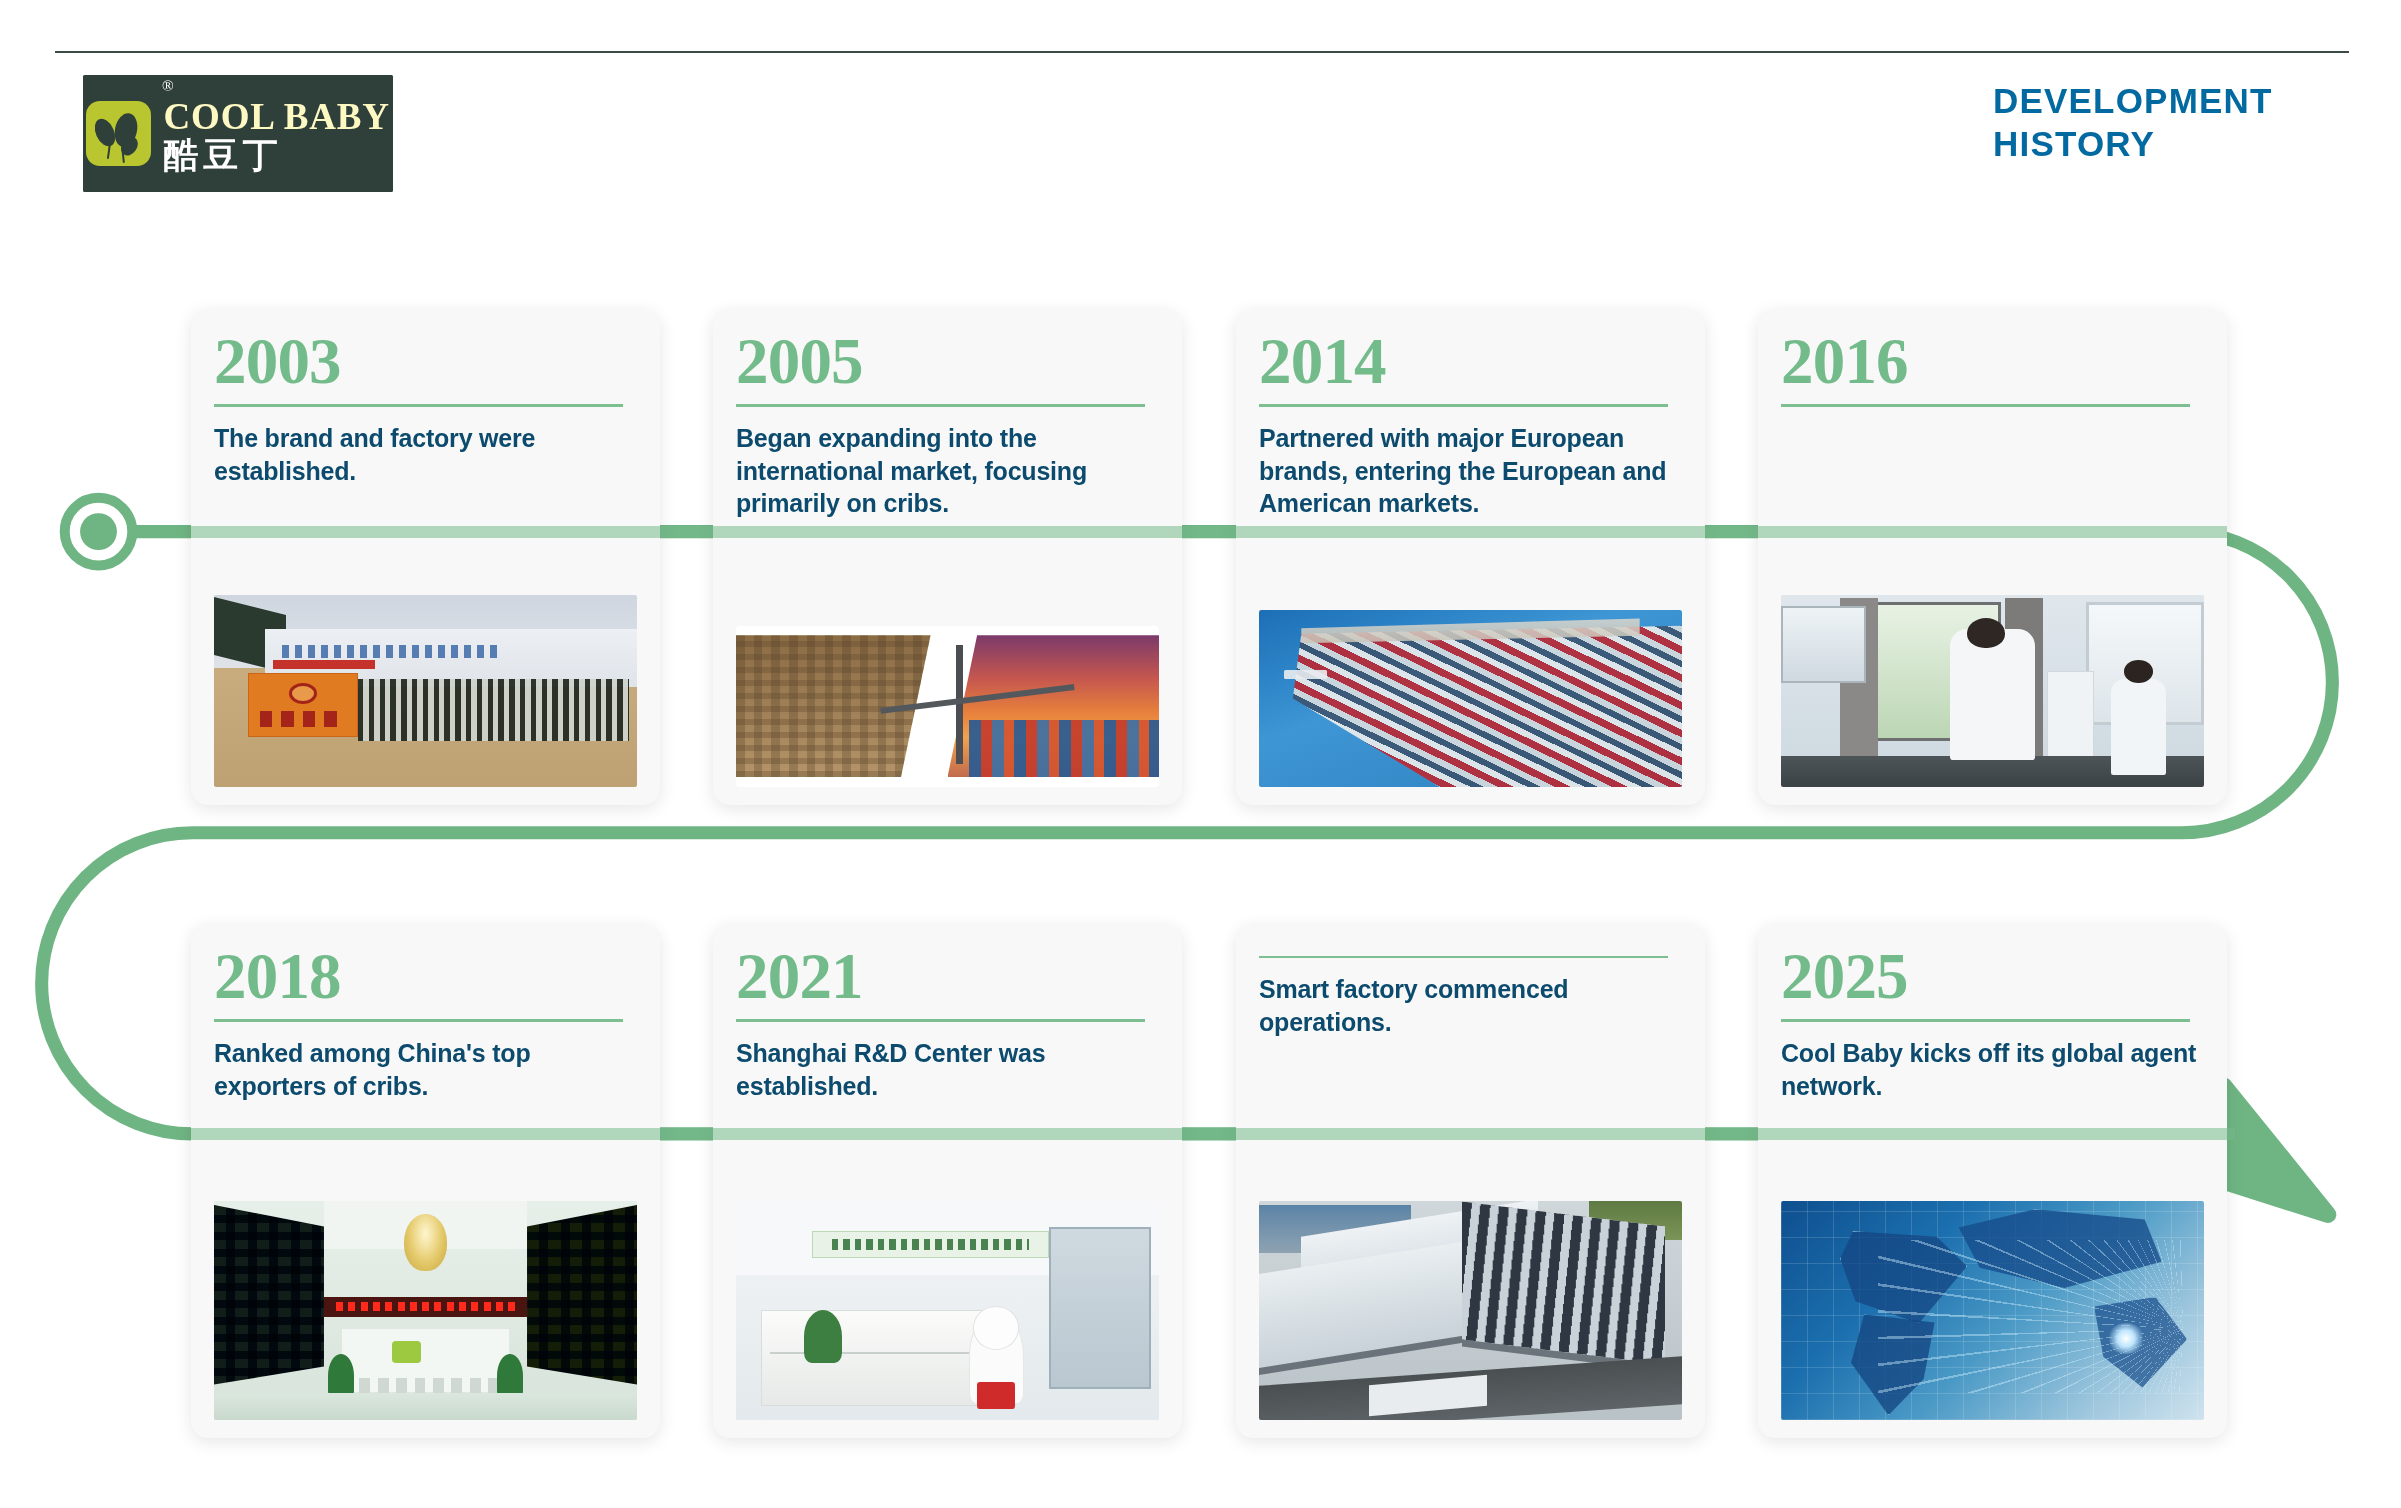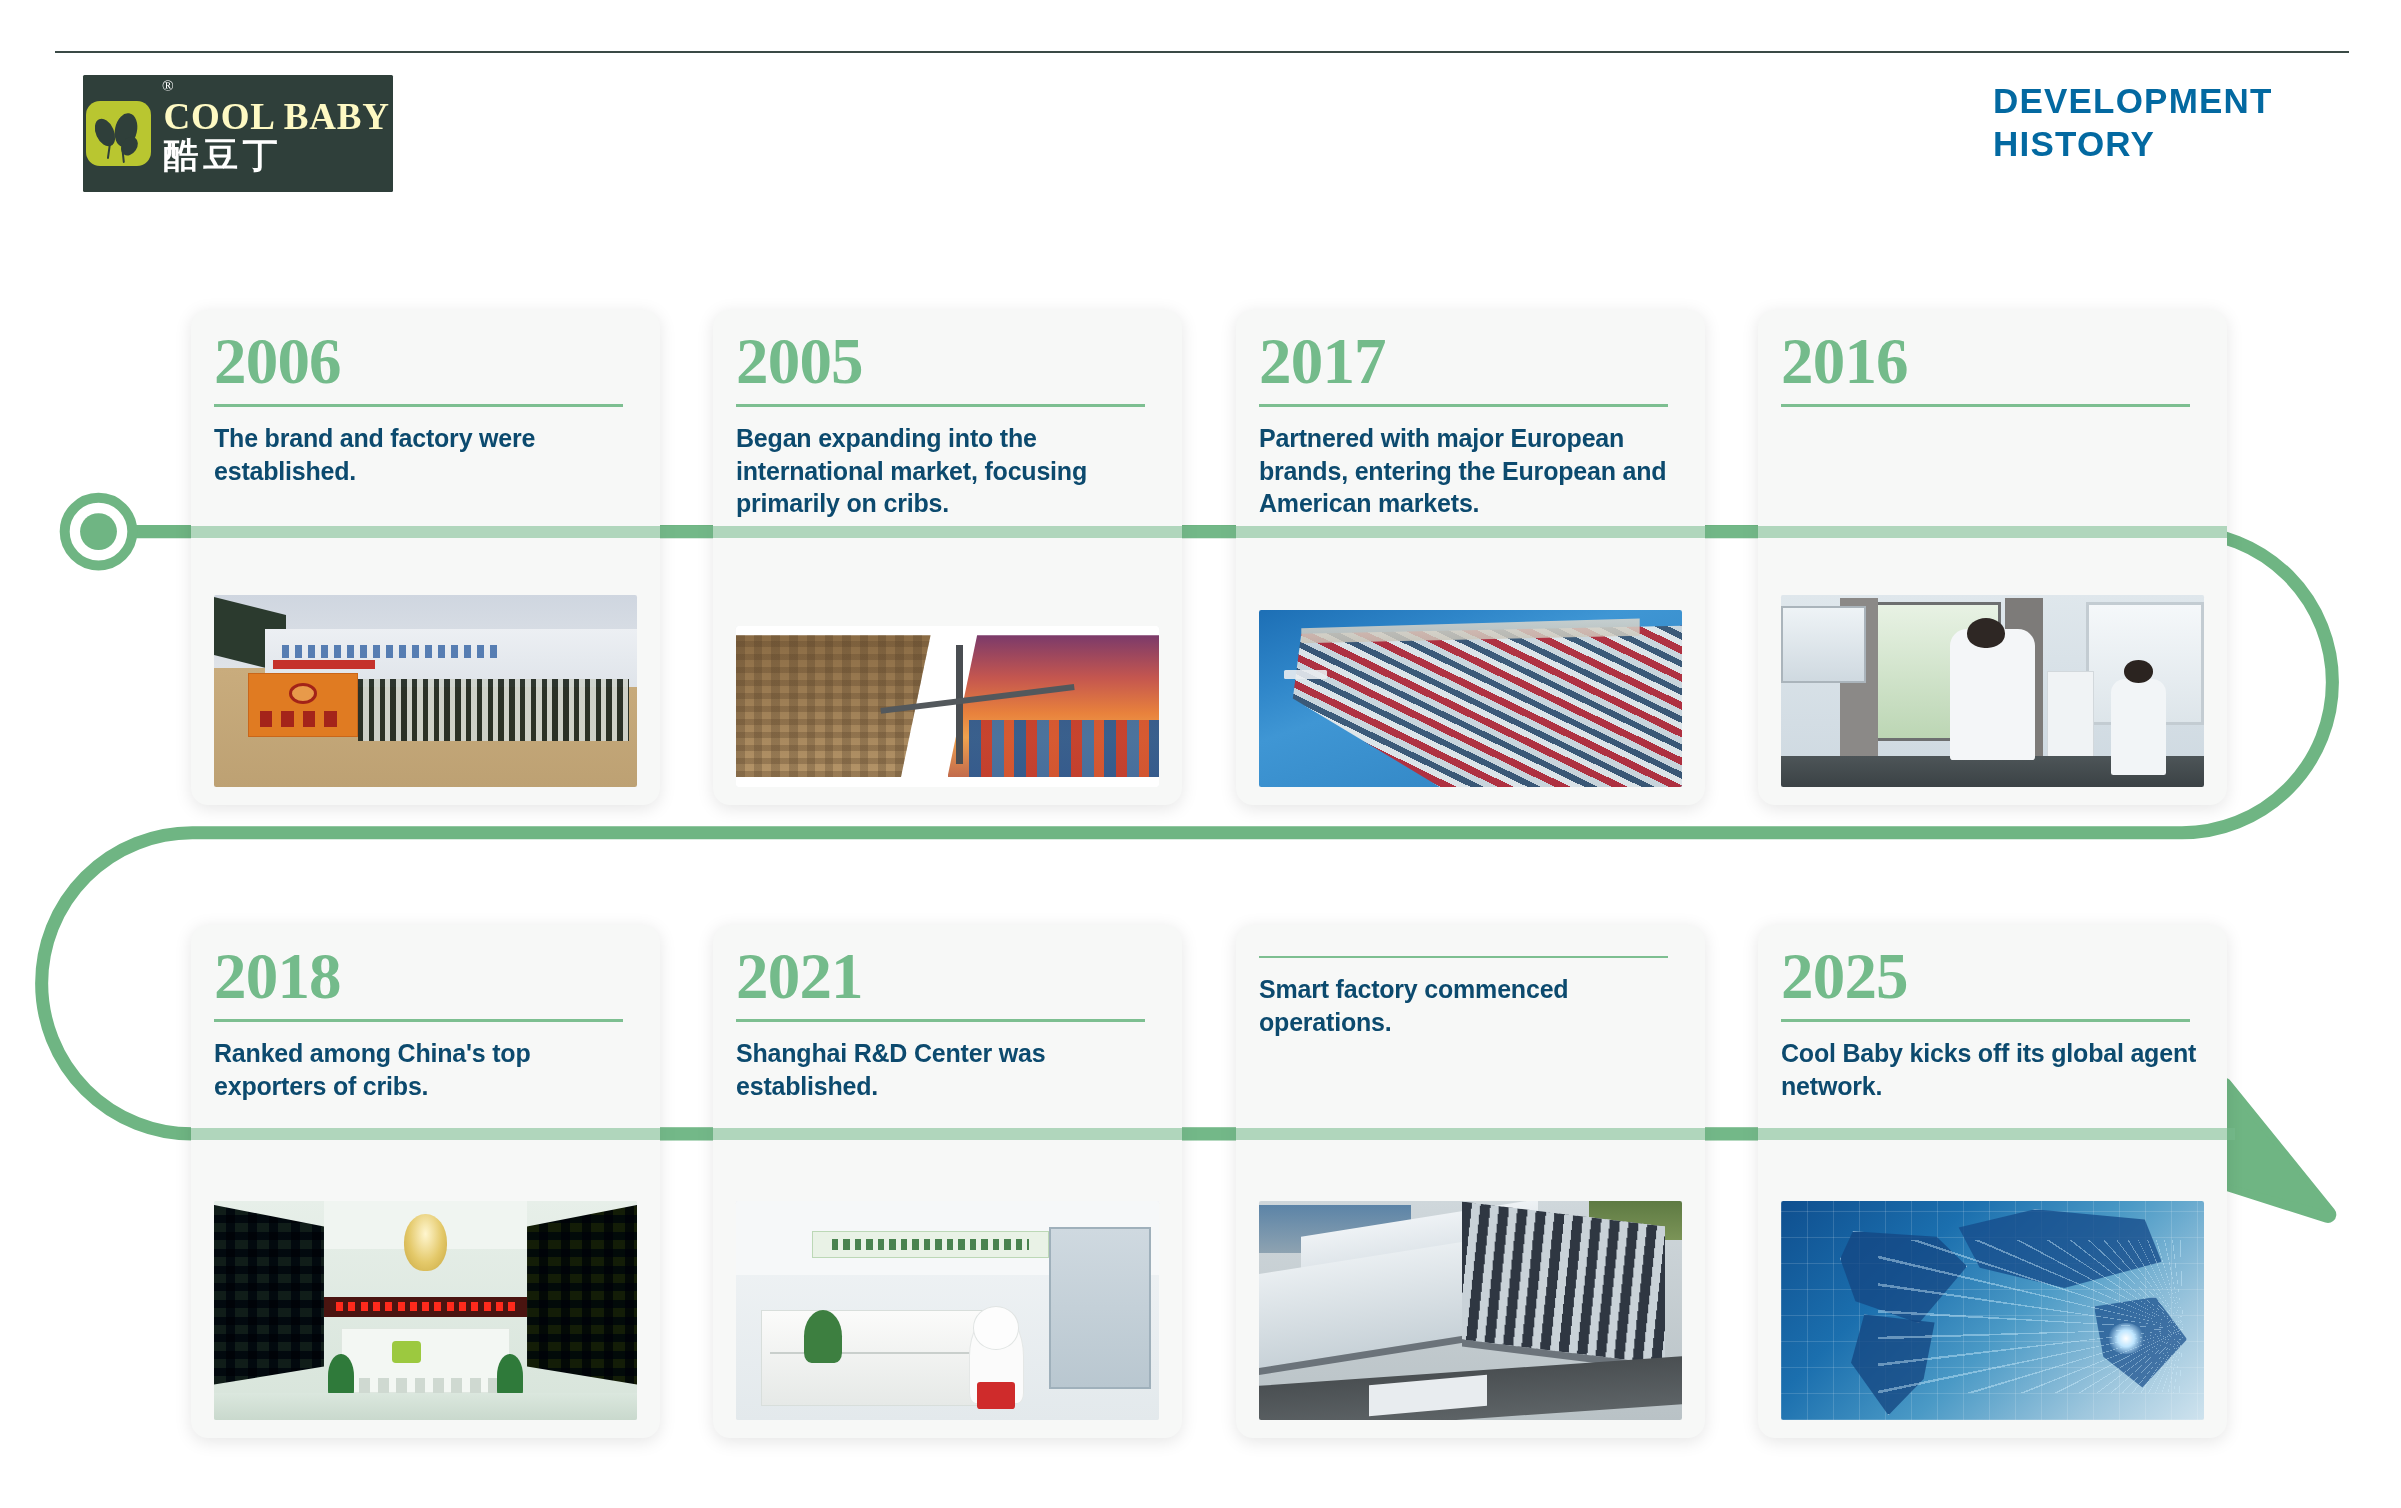--- a/index.html
+++ b/index.html
@@ -338,21 +338,21 @@
 
   <path d="M 2895 1414 L 3030 1581 L 2895 1538 Z" fill="#6fb583" stroke="#6fb583" stroke-width="22" stroke-linejoin="round"></path>
   <path d="M 2895 1414 L 3035 1578 L 2895 1540 Z" fill="#6fb583"></path>
 
   <circle cx="128" cy="692" r="44" fill="#ffffff" stroke="#6fb583" stroke-width="13"></circle>
   <circle cx="128" cy="692" r="24" fill="#6fb583"></circle>
 </svg>
 
 <div class="row1">
   <div class="card" style="left:191px;width:469px;">
-    <div class="year">2006</div>
+    <div class="year">2003</div>
     <div class="rule"></div>
     <div class="desc">The brand and factory were established.</div>
     <div class="photo">
       <div class="ph ph-gate">
         <div class="roof"></div>
           <div class="bldg"></div>
           <div class="bldgtxt"></div>
         <div class="redban"></div>
           <div class="gate"></div>
         <div class="sign">
@@ -371,21 +371,21 @@
       <div class="ph ph-split">
         <div class="left"></div>
           <div class="right"></div>
         <div class="crane"></div>
           <div class="cranearm"></div>
       </div>
     </div>
   </div>
 
   <div class="card" style="left:1236px;width:469px;">
-    <div class="year">2017</div>
+    <div class="year">2014</div>
     <div class="rule"></div>
     <div class="desc">Partnered with major European brands, entering the European and American markets.</div>
     <div class="photo" style="height:177px;">
       <div class="ph ph-port">
         <div class="land"></div>
           <div class="quay"></div>
           <div class="ship"></div>
       </div>
     </div>
   </div>

